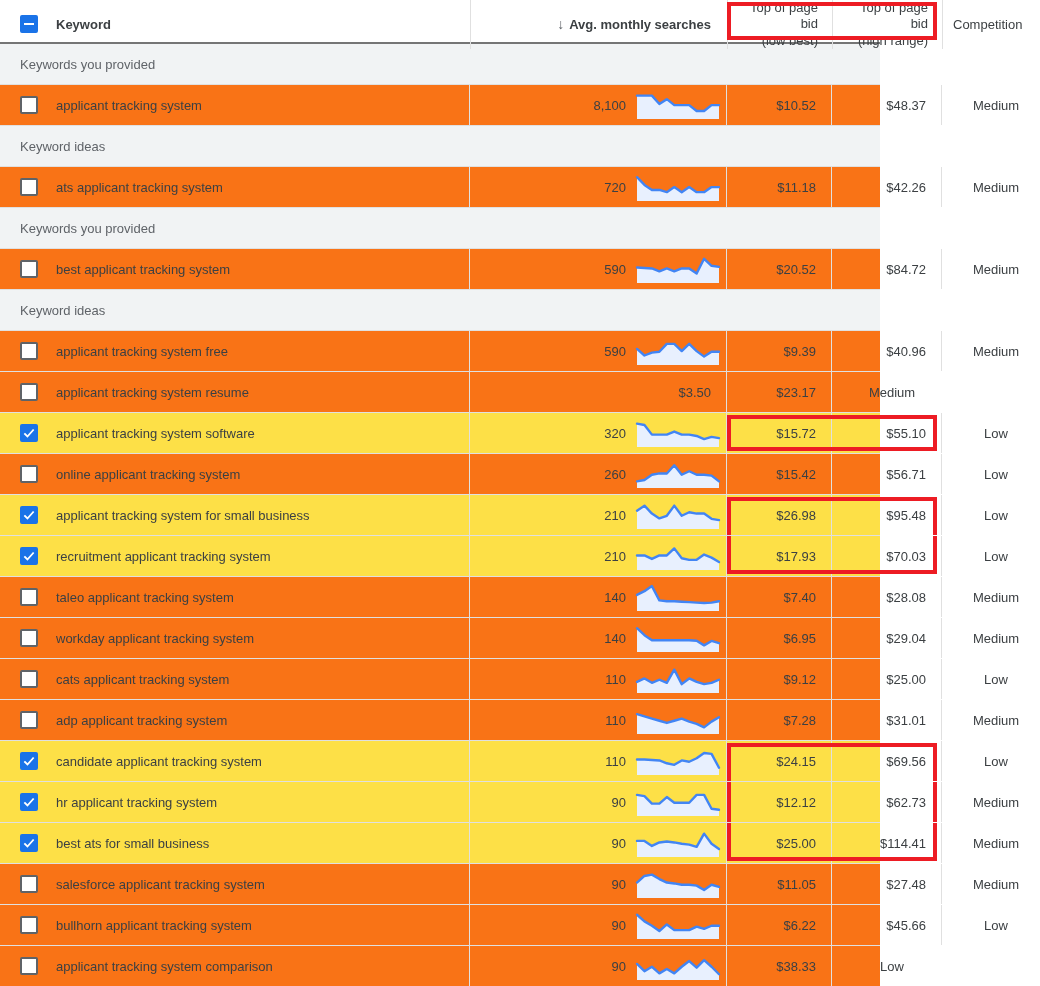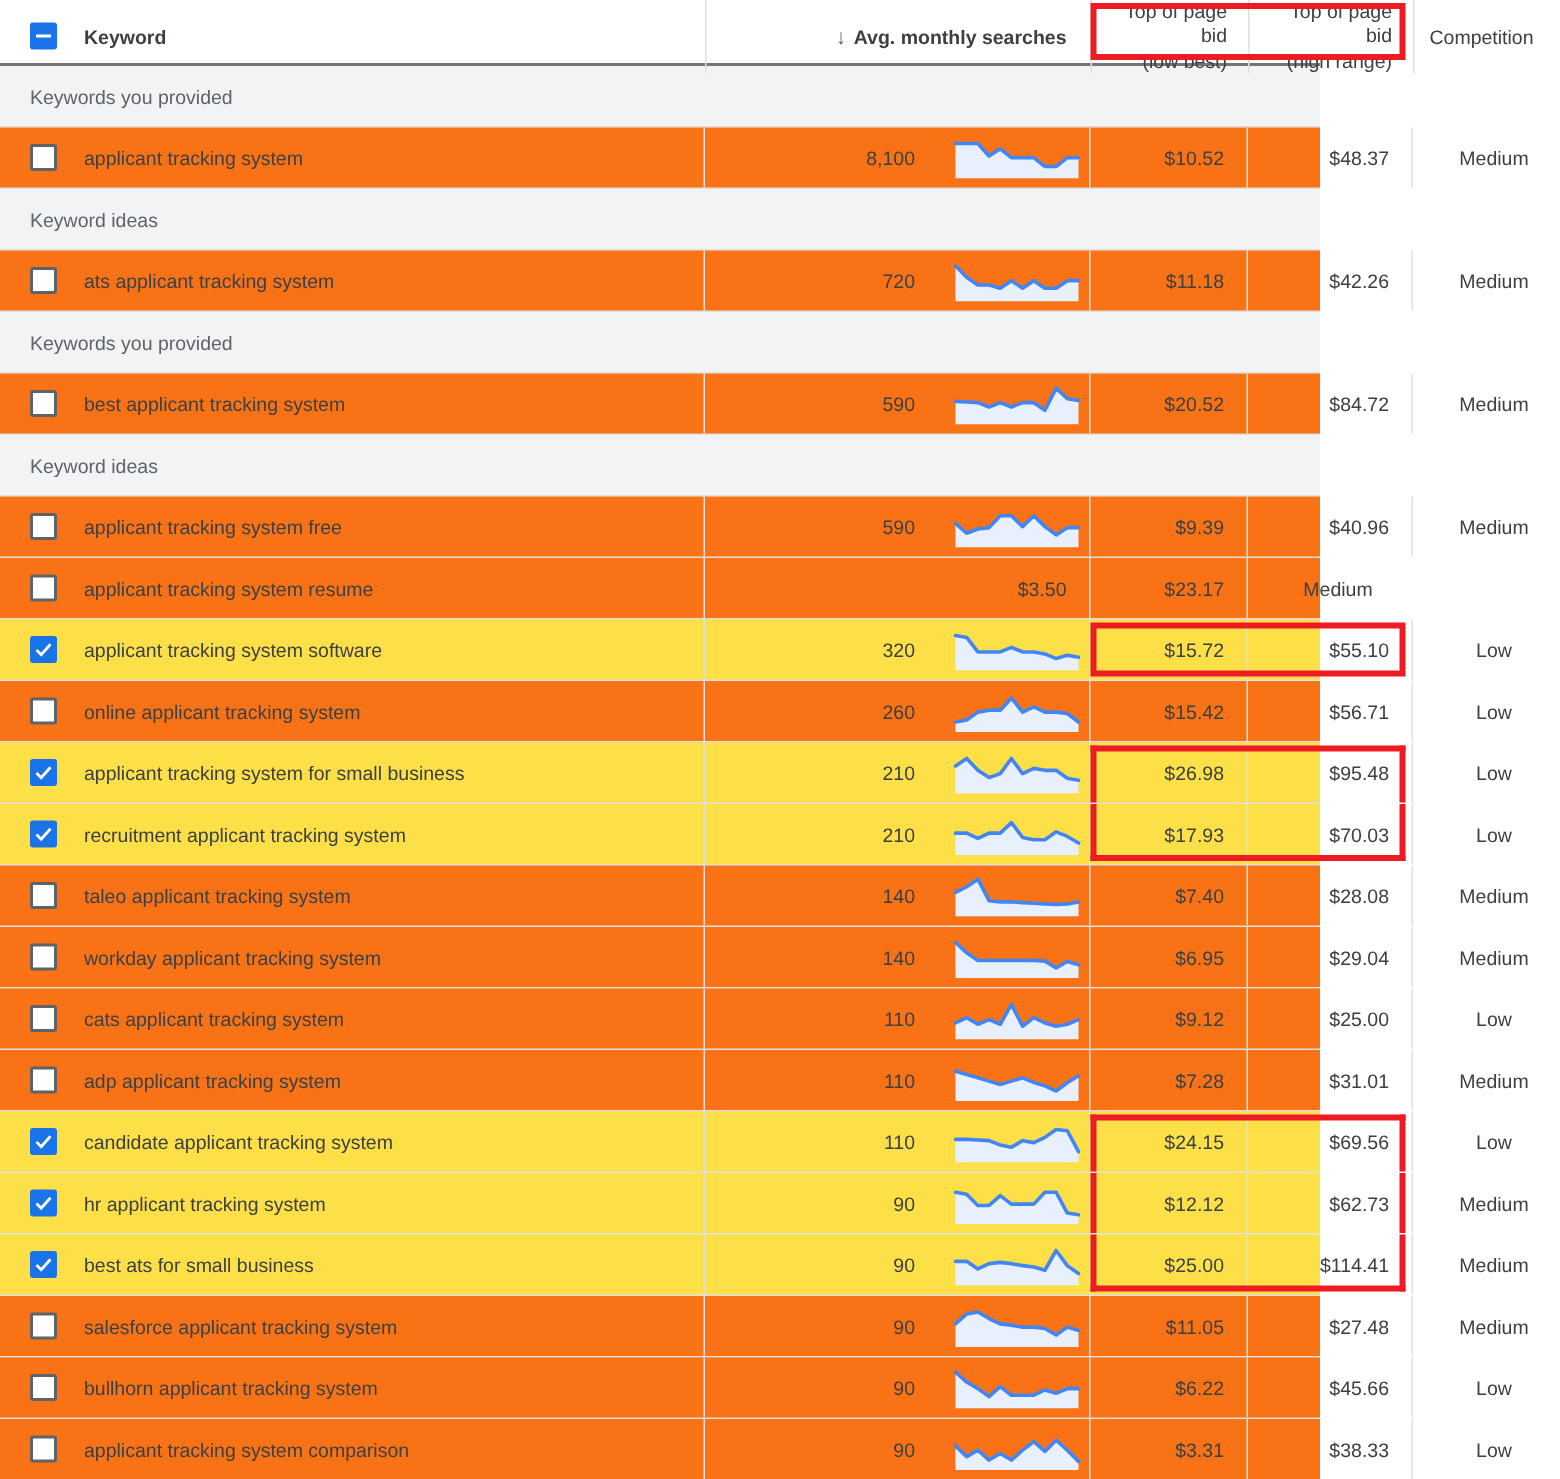--- a/index.html
+++ b/index.html
@@ -29,21 +29,21 @@
   }
   .data-row{
     display:grid;grid-template-columns:56px 414px 257px 105px 110px 98px;
     height:41px;border-bottom:1px solid #e0e0e0;background:#f97316;
     position:relative;box-sizing:border-box;
   }
   .data-row.selected{background:#fde047;}
   .data-row .cell{display:flex;align-items:center;box-sizing:border-box;min-width:0;}
   .c-check{justify-content:flex-start;padding-left:20px;}
   .c-keyword{border-right:1px solid #e0e0e0;}
-  .c-searches{justify-content:flex-end;padding-right:5px;border-right:1px solid #e0e0e0;gap:16px;}
+  .c-searches{justify-content:flex-end;padding-right:5px;border-right:1px solid #e0e0e0;}
   .c-searches .num{margin-right:9px;}
   .c-bid{justify-content:flex-end;padding-right:15px;border-right:1px solid #e0e0e0;text-align:center;}
   .c-comp{padding-left:10px;justify-content:center;}
   
   .cb{width:18px;height:18px;border:2px solid #5f6368;border-radius:2px;background:#fff;
       box-sizing:border-box;display:flex;align-items:center;justify-content:center;cursor:pointer;flex:none;}
   .cb.on{border-color:#1a73e8;background:#1a73e8;}
   .cb.indet{border-color:#1a73e8;background:#1a73e8;}
   .cb.indet::after{content:"";width:10px;height:2px;background:#fff;display:block;}
   
@@ -561,23 +561,20 @@
           <span>applicant tracking system comparison</span>
         </div>
         <div class="cell c-searches">
           <span class="num">90</span>
           <svg class="spark" viewBox="0 0 86 28">
             <polygon points="2,11.9 9.454545454545453,19.16 16.909090909090907,14.76 24.363636363636363,21.36 31.818181818181817,16.96 39.27272727272727,21.36 46.72727272727273,14.76 54.18181818181818,9.04 61.63636363636363,15.64 69.0909090909091,8.16 76.54545454545455,14.76 84,22.24 84,28 2,28" fill="#e8f0fe"></polygon>
             <polyline points="2,11.9 9.454545454545453,19.16 16.909090909090907,14.76 24.363636363636363,21.36 31.818181818181817,16.96 39.27272727272727,21.36 46.72727272727273,14.76 54.18181818181818,9.04 61.63636363636363,15.64 69.0909090909091,8.16 76.54545454545455,14.76 84,22.24" fill="none" stroke="#4285f4" stroke-width="2.4" stroke-linejoin="round" stroke-linecap="round"></polyline>
           </svg>
         </div>
         <div class="cell c-bid">
-          <span>$3.31</span>
-        </div>
-        <div class="cell c-bid">
           <span>$38.33</span>
         </div>
         <div class="cell c-comp">
           <span>Low</span>
         </div>
       </div>
     </div>
 </div>
 
 </body></html>

